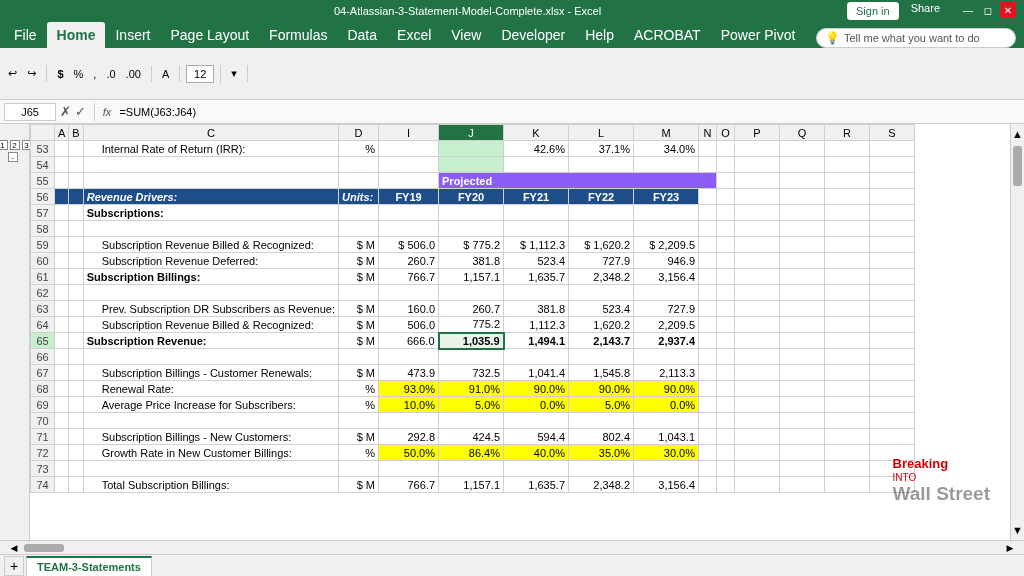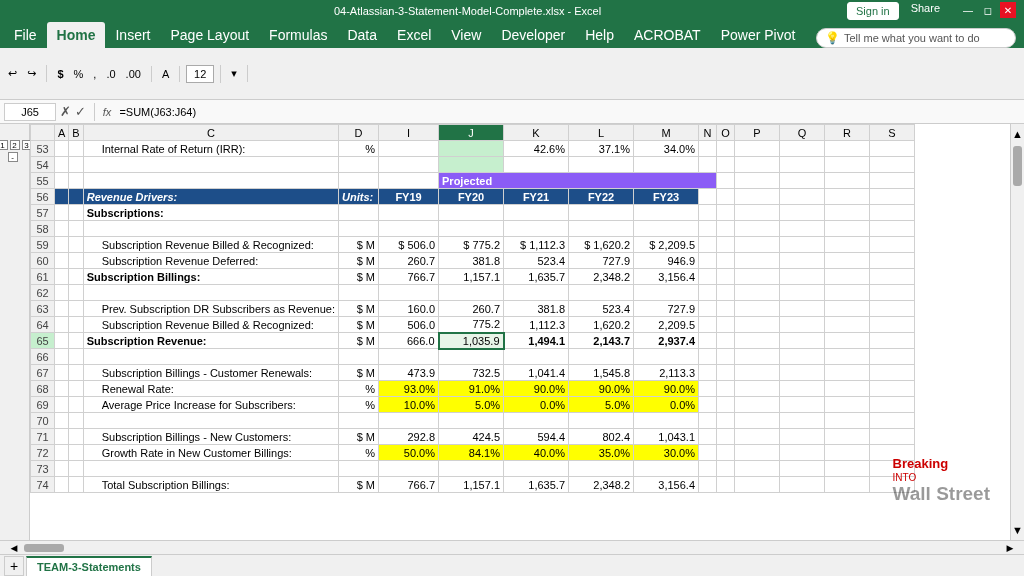--- a/index.html
+++ b/index.html
@@ -562,21 +562,21 @@
             <td></td>
         </tr>
 
         <tr>
           <td class="row-num" style="background:#c6efce;">65</td>
           <td></td>
             <td></td>
           <td style="font-weight:bold;">Subscription Revenue:</td>
           <td class="num">$ M</td>
           <td class="num">666.0</td>
-          <td class="num selected-cell" style="font-weight:normal;border:2px solid #217346;background:#c6efce;">1,035.9</td>
+          <td class="num selected-cell" style="font-weight:bold;border:2px solid #217346;background:#c6efce;">1,035.9</td>
           <td class="num" style="font-weight:bold;">1,494.1</td>
           <td class="num" style="font-weight:bold;">2,143.7</td>
           <td class="num" style="font-weight:bold;">2,937.4</td>
           <td></td>
             <td></td>
             <td></td>
             <td></td>
             <td></td>
             <td></td>
         </tr>
@@ -695,21 +695,21 @@
             <td></td>
         </tr>
 
         <tr>
           <td class="row-num">72</td>
           <td></td>
             <td></td>
           <td class="indent">Growth Rate in New Customer Billings:</td>
           <td class="num">%</td>
           <td class="num yellow-cell">50.0%</td>
-          <td class="num yellow-cell">84.1%</td>
+          <td class="num yellow-cell">86.4%</td>
           <td class="num yellow-cell">40.0%</td>
           <td class="num yellow-cell">35.0%</td>
           <td class="num yellow-cell">30.0%</td>
           <td></td>
             <td></td>
             <td></td>
             <td></td>
             <td></td>
             <td></td>
         </tr>

